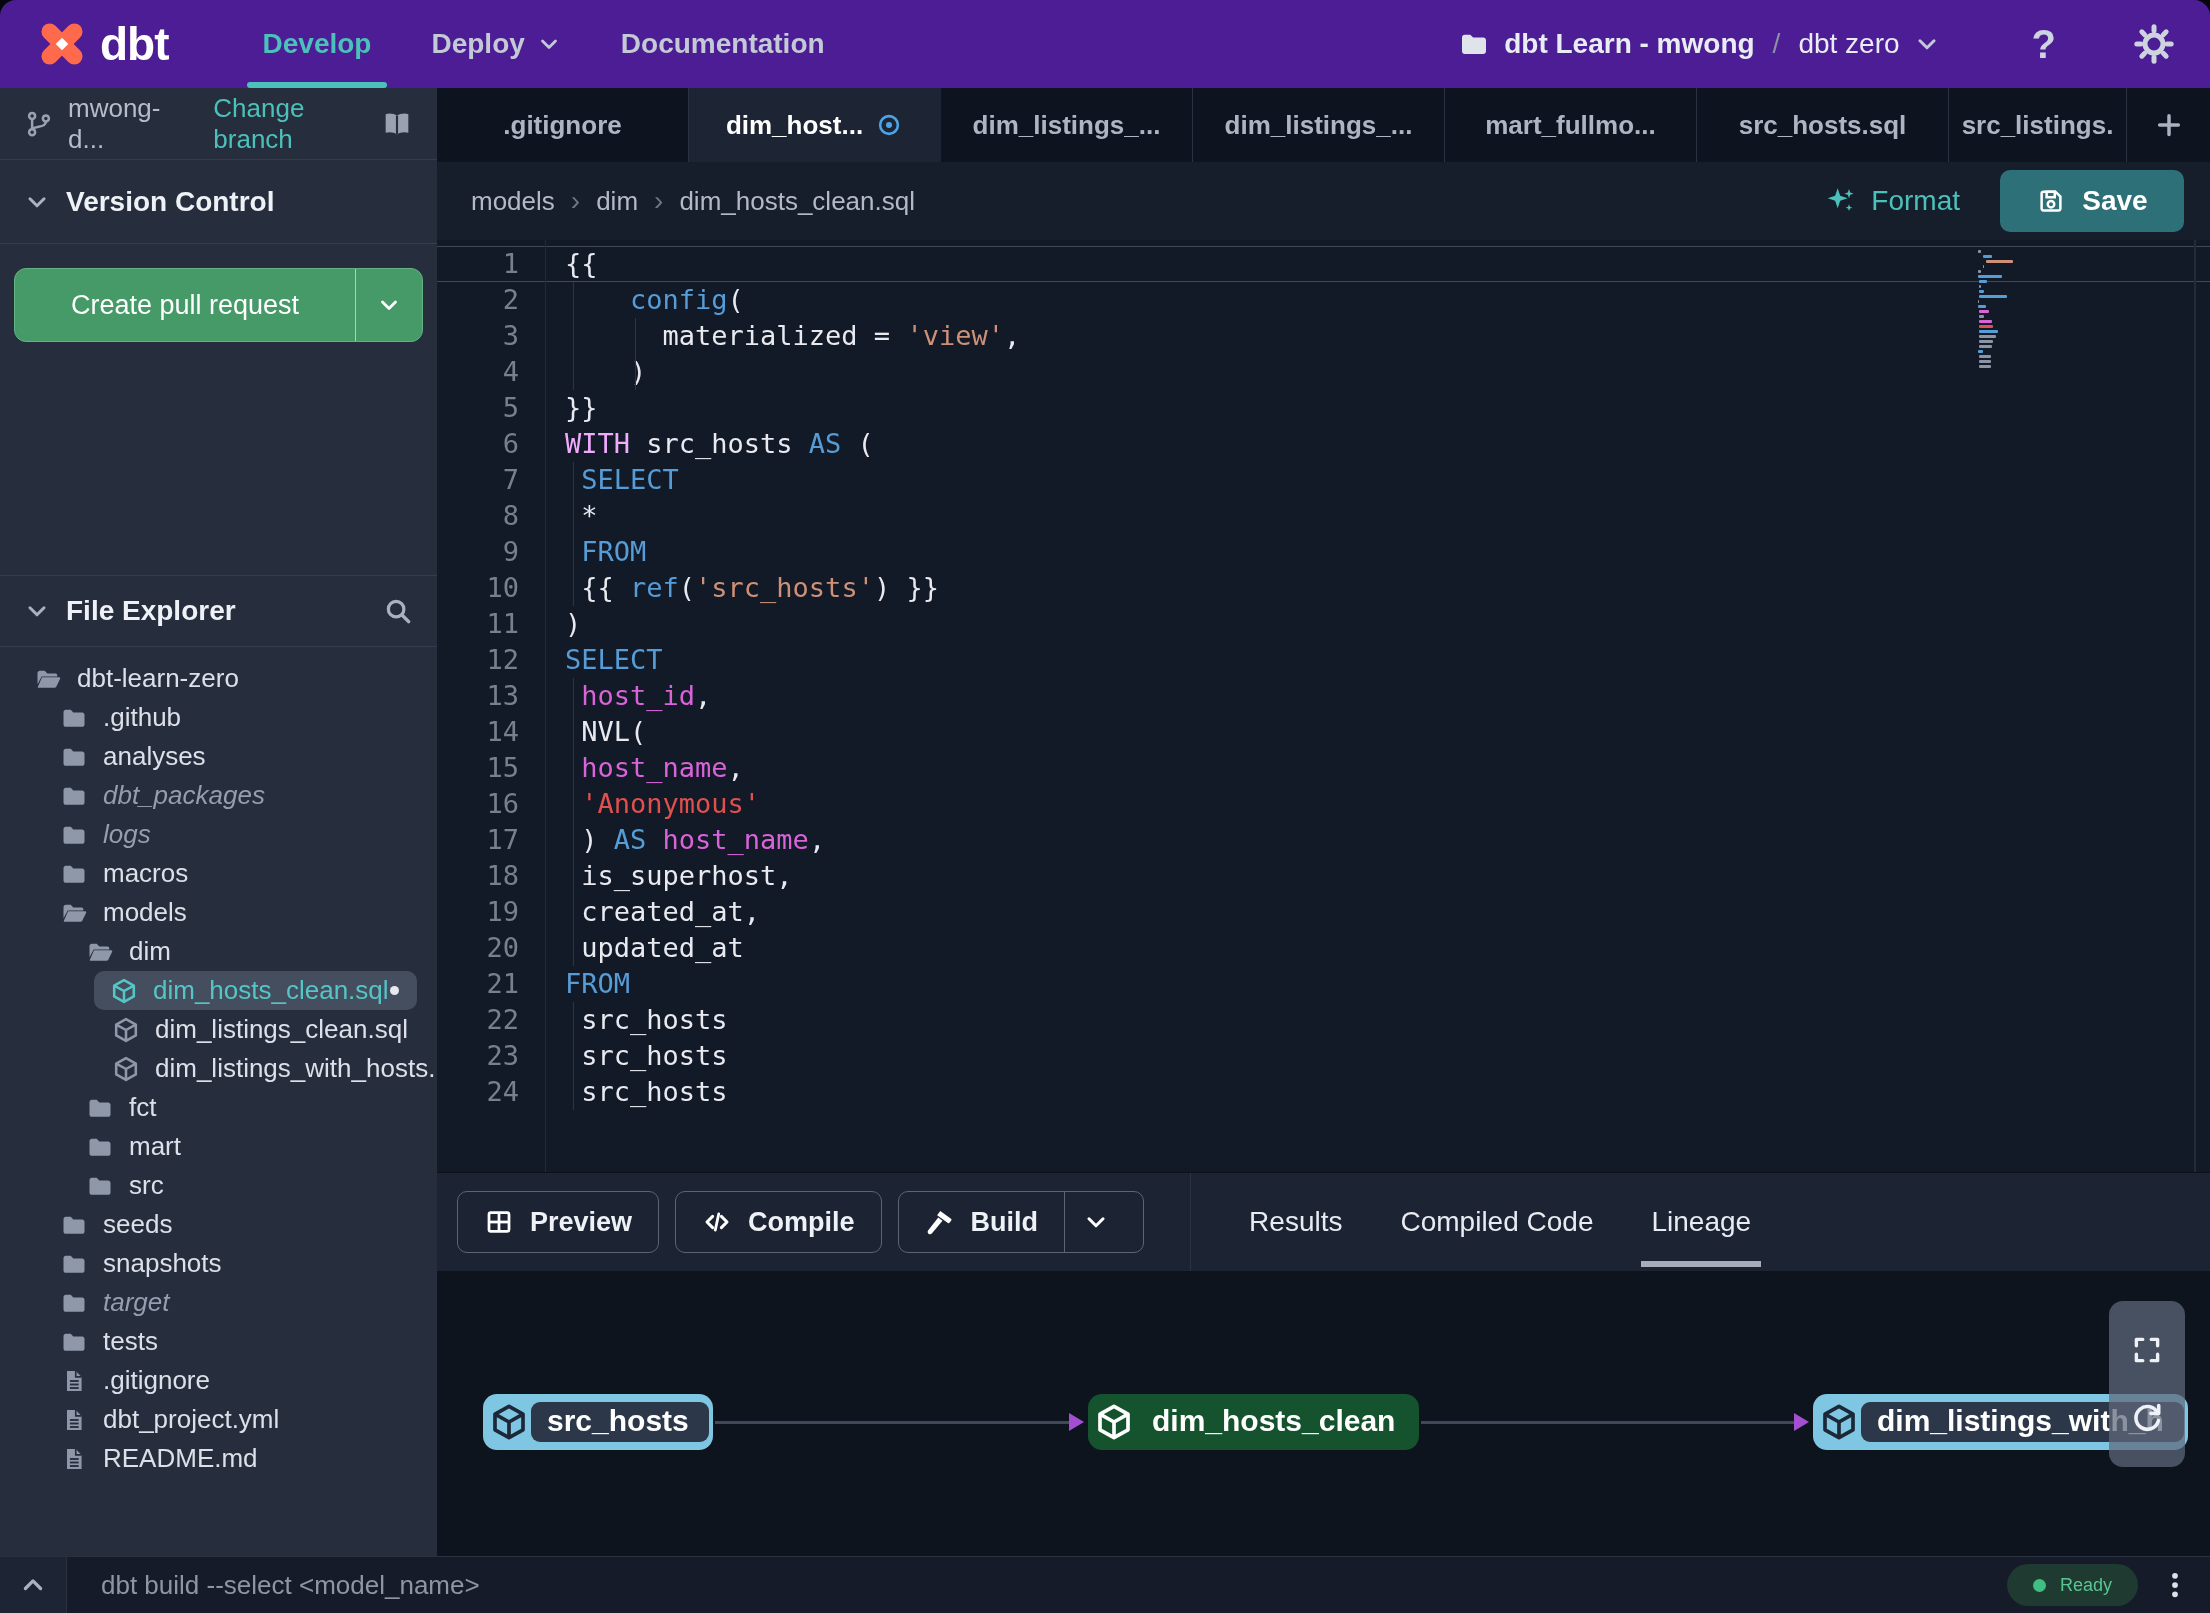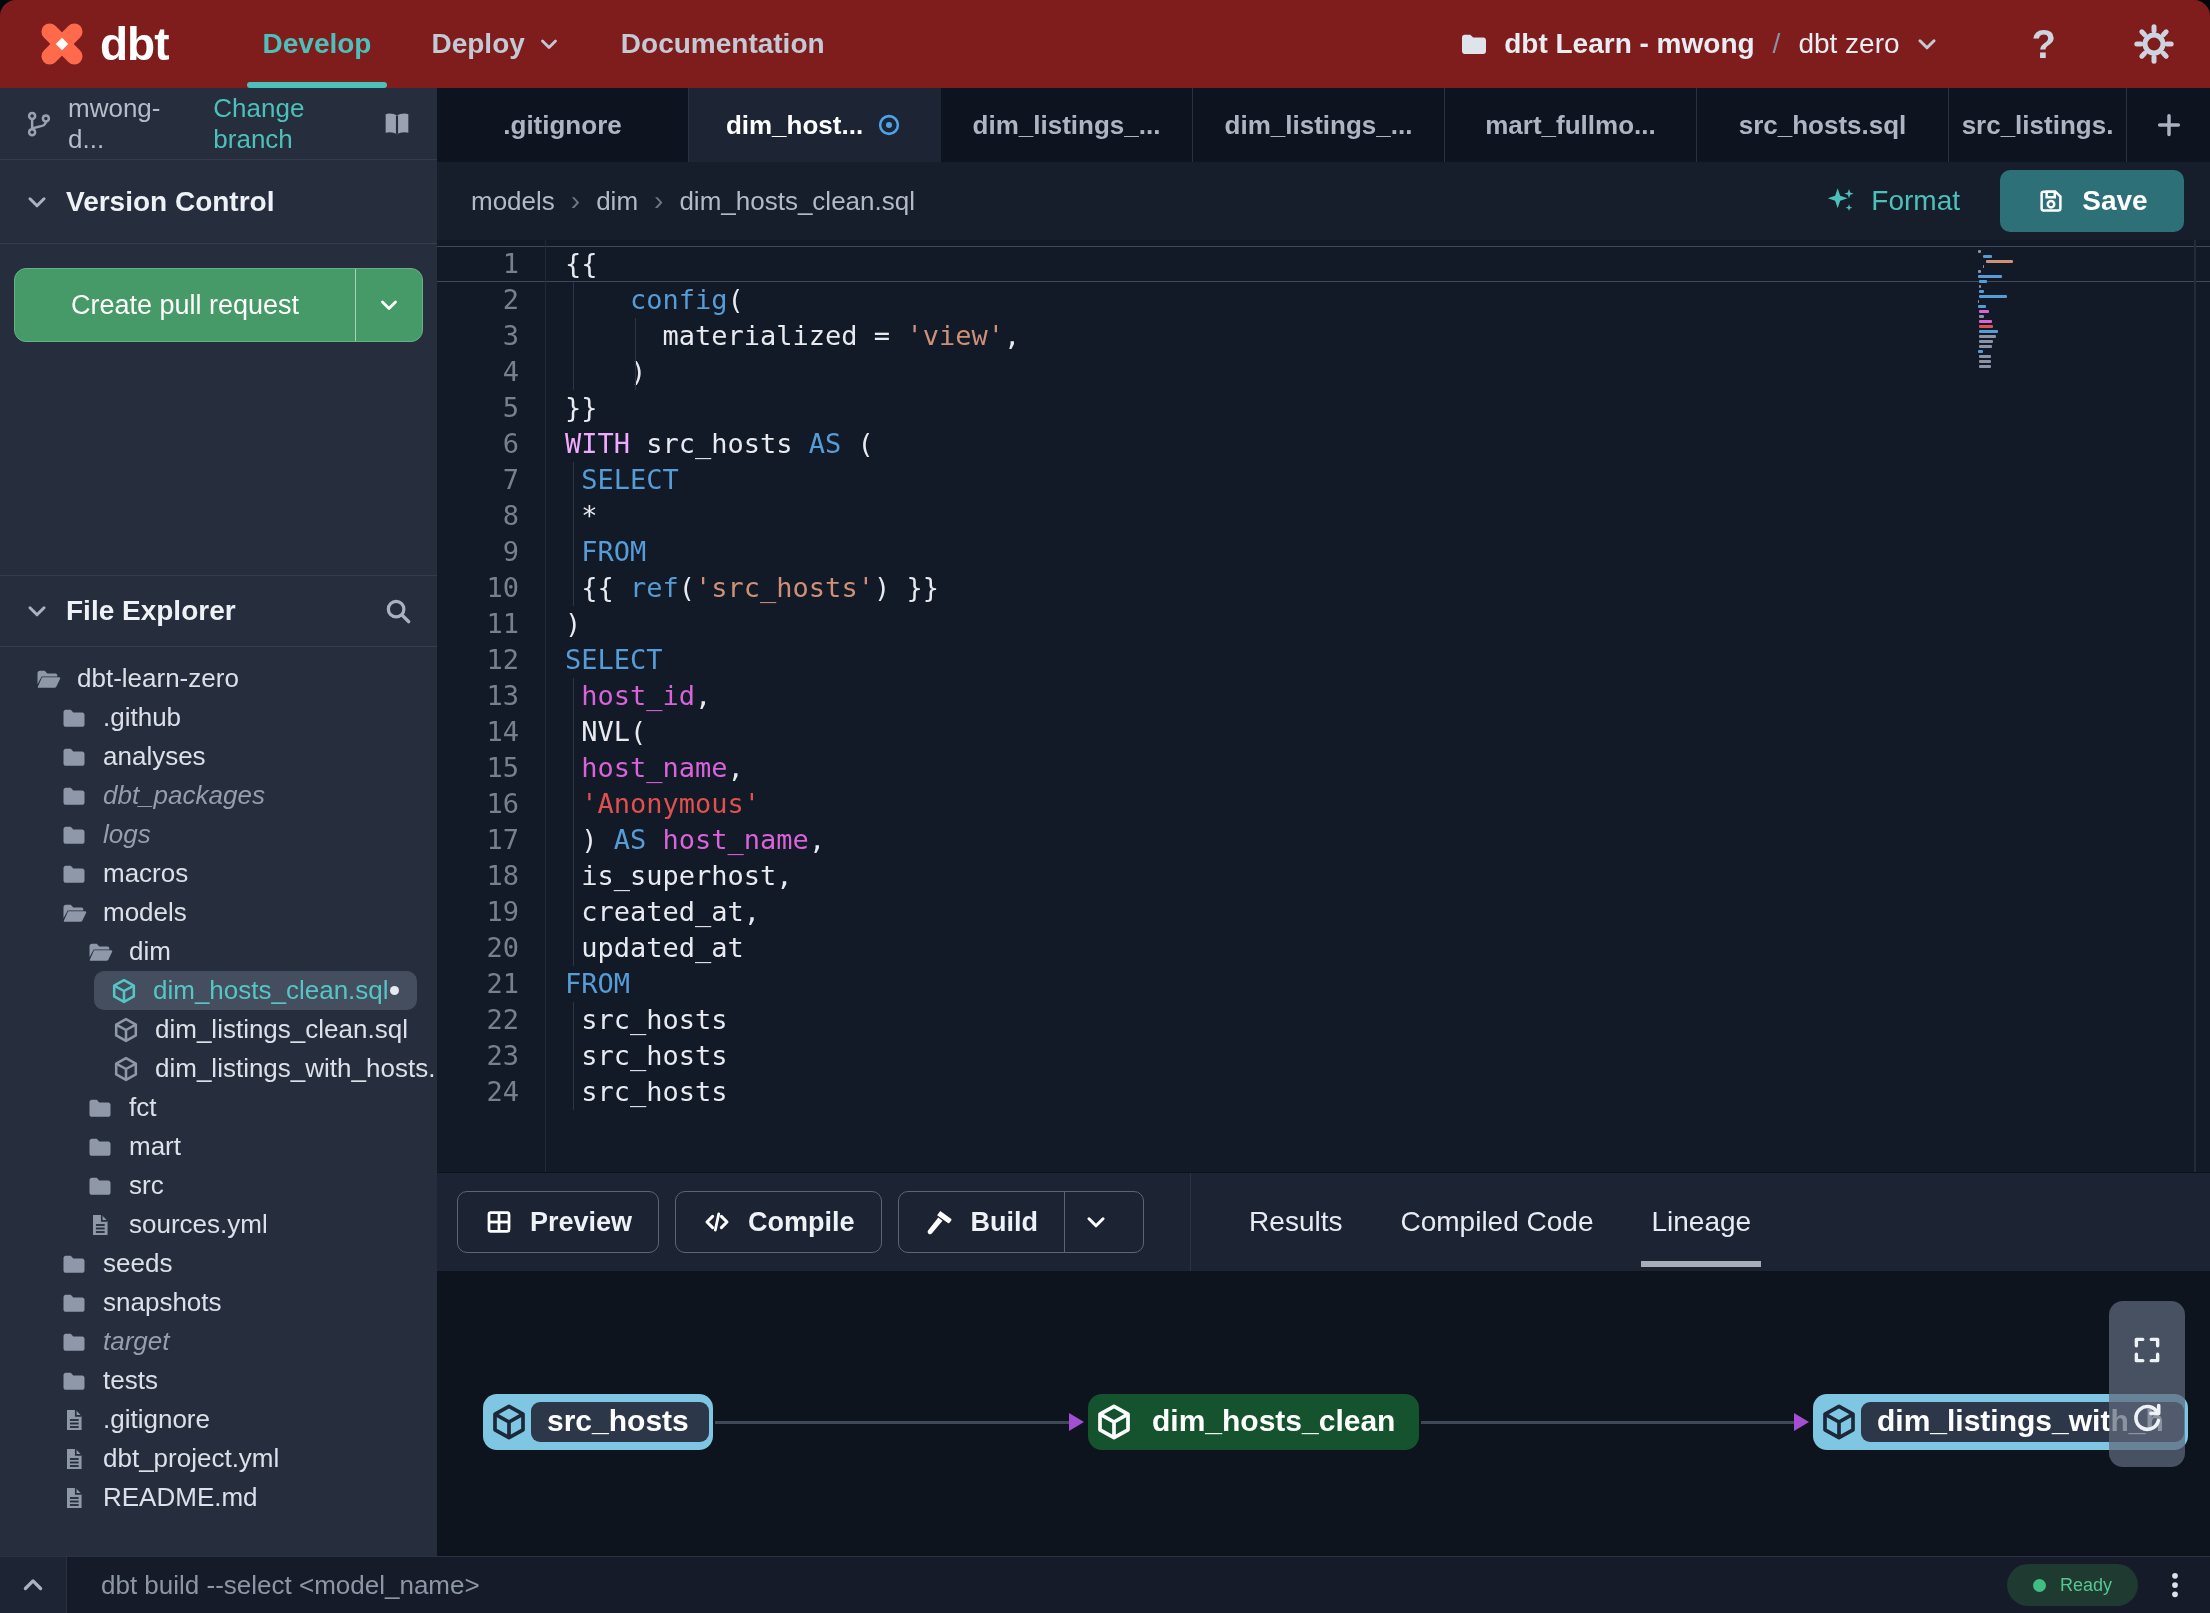--- a/index.html
+++ b/index.html
@@ -3,21 +3,21 @@
 <meta charset="utf-8">
 <style>
   html,body{margin:0;padding:0;background:#05070c;}
   *{box-sizing:border-box;}
   .app{width:2210px;height:1613px;background:#141a2a;font-family:"Liberation Sans",sans-serif;
        display:flex;flex-direction:column;overflow:hidden;position:relative;border-radius:16px 16px 0 0;}
   .icon{display:inline-flex;align-items:center;justify-content:center;flex:none;}
   .icon svg{width:100%;height:100%;display:block;}
 
   
-  .topbar{height:88px;flex:none;display:flex;align-items:center;background:#7f1d1d;padding-left:34px;}
+  .topbar{height:88px;flex:none;display:flex;align-items:center;background:#4c1d95;padding-left:34px;}
   .logo{display:flex;align-items:center;gap:10px;}
   .logo-text{color:#fff;font-size:46px;font-weight:800;letter-spacing:-1px;}
   .topnav{display:flex;height:100%;margin-left:64px;}
   .nav-item{display:flex;align-items:center;gap:12px;padding:0 30px;font-size:28px;font-weight:600;
             color:#c3c9d5;position:relative;cursor:pointer;}
   .nav-item.active{color:#4cc0ba;}
   .nav-item.active::after{content:"";position:absolute;left:14px;right:14px;bottom:0;height:6px;
             background:#4cc0ba;border-radius:3px;}
   .nav-item .icon{color:#c3c9d5;}
   .top-right{margin-left:auto;display:flex;align-items:center;gap:44px;}
@@ -367,34 +367,20 @@
             <span class="tlabel">mart</span>
           </div>
           <div class="trow" style="padding-left: 86px;">
             <span class="icon" style="width: 28px; height: 28px;">
               <svg viewBox="0 0 24 24">
                 <path d="M3 7 C3 5.9 3.9 5 5 5 H9.2 L11.4 7.2 H19 C20.1 7.2 21 8.1 21 9.2 V17.5 C21 18.6 20.1 19.5 19 19.5 H5 C3.9 19.5 3 18.6 3 17.5 Z" fill="currentColor"></path>
               </svg>
             </span>
             <span class="tlabel">src</span>
           </div>
-          <div class="trow" style="padding-left: 86px;">
-            <span class="icon" style="width: 28px; height: 28px;">
-              <svg viewBox="0 0 24 24">
-                <path d="M6 3.5 H13.5 L18.5 8.5 V20.5 H6 Z" fill="currentColor"></path>
-                <path d="M13.5 3.5 V8.5 H18.5" fill="none" stroke="#262d3d" stroke-width="1.4"></path>
-                <g stroke="#262d3d" stroke-width="1.6">
-                  <line x1="8.5" y1="12" x2="16" y2="12"></line>
-                  <line x1="8.5" y1="15" x2="16" y2="15"></line>
-                  <line x1="8.5" y1="18" x2="16" y2="18"></line>
-                </g>
-              </svg>
-            </span>
-            <span class="tlabel">sources.yml</span>
-          </div>
           <div class="trow" style="padding-left: 60px;">
             <span class="icon" style="width: 28px; height: 28px;">
               <svg viewBox="0 0 24 24">
                 <path d="M3 7 C3 5.9 3.9 5 5 5 H9.2 L11.4 7.2 H19 C20.1 7.2 21 8.1 21 9.2 V17.5 C21 18.6 20.1 19.5 19 19.5 H5 C3.9 19.5 3 18.6 3 17.5 Z" fill="currentColor"></path>
               </svg>
             </span>
             <span class="tlabel">seeds</span>
           </div>
           <div class="trow" style="padding-left: 60px;">
             <span class="icon" style="width: 28px; height: 28px;">

